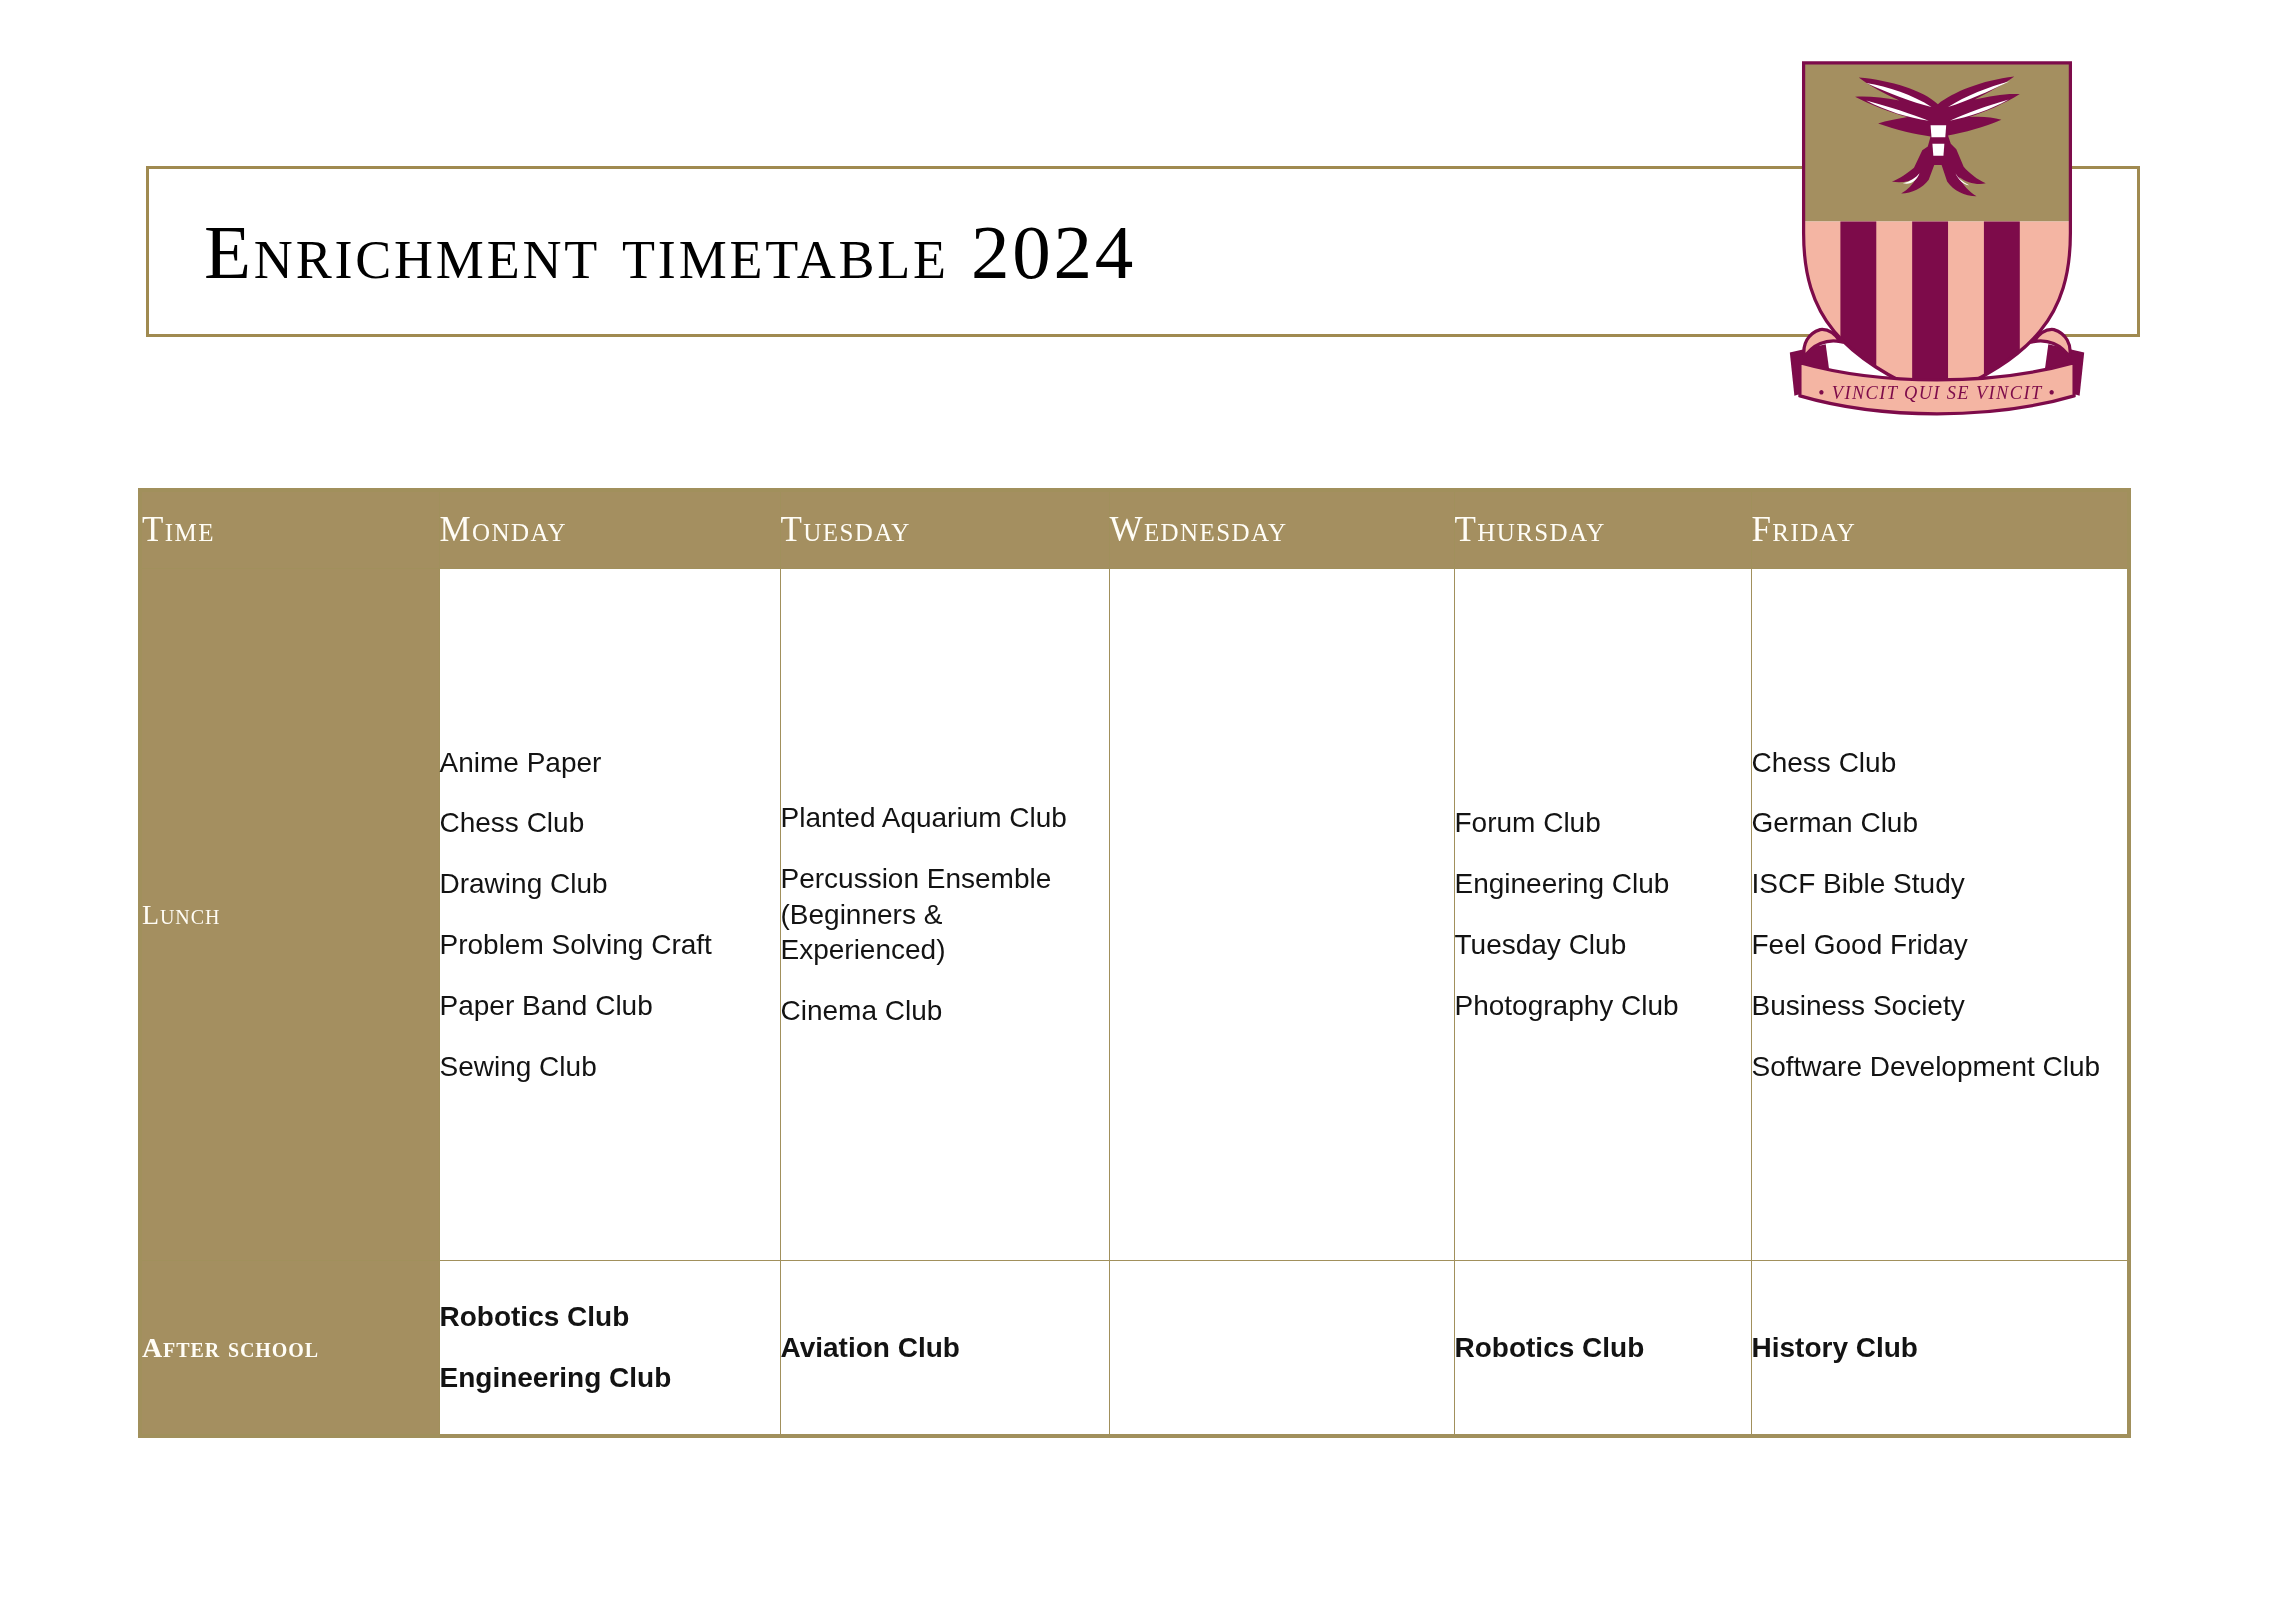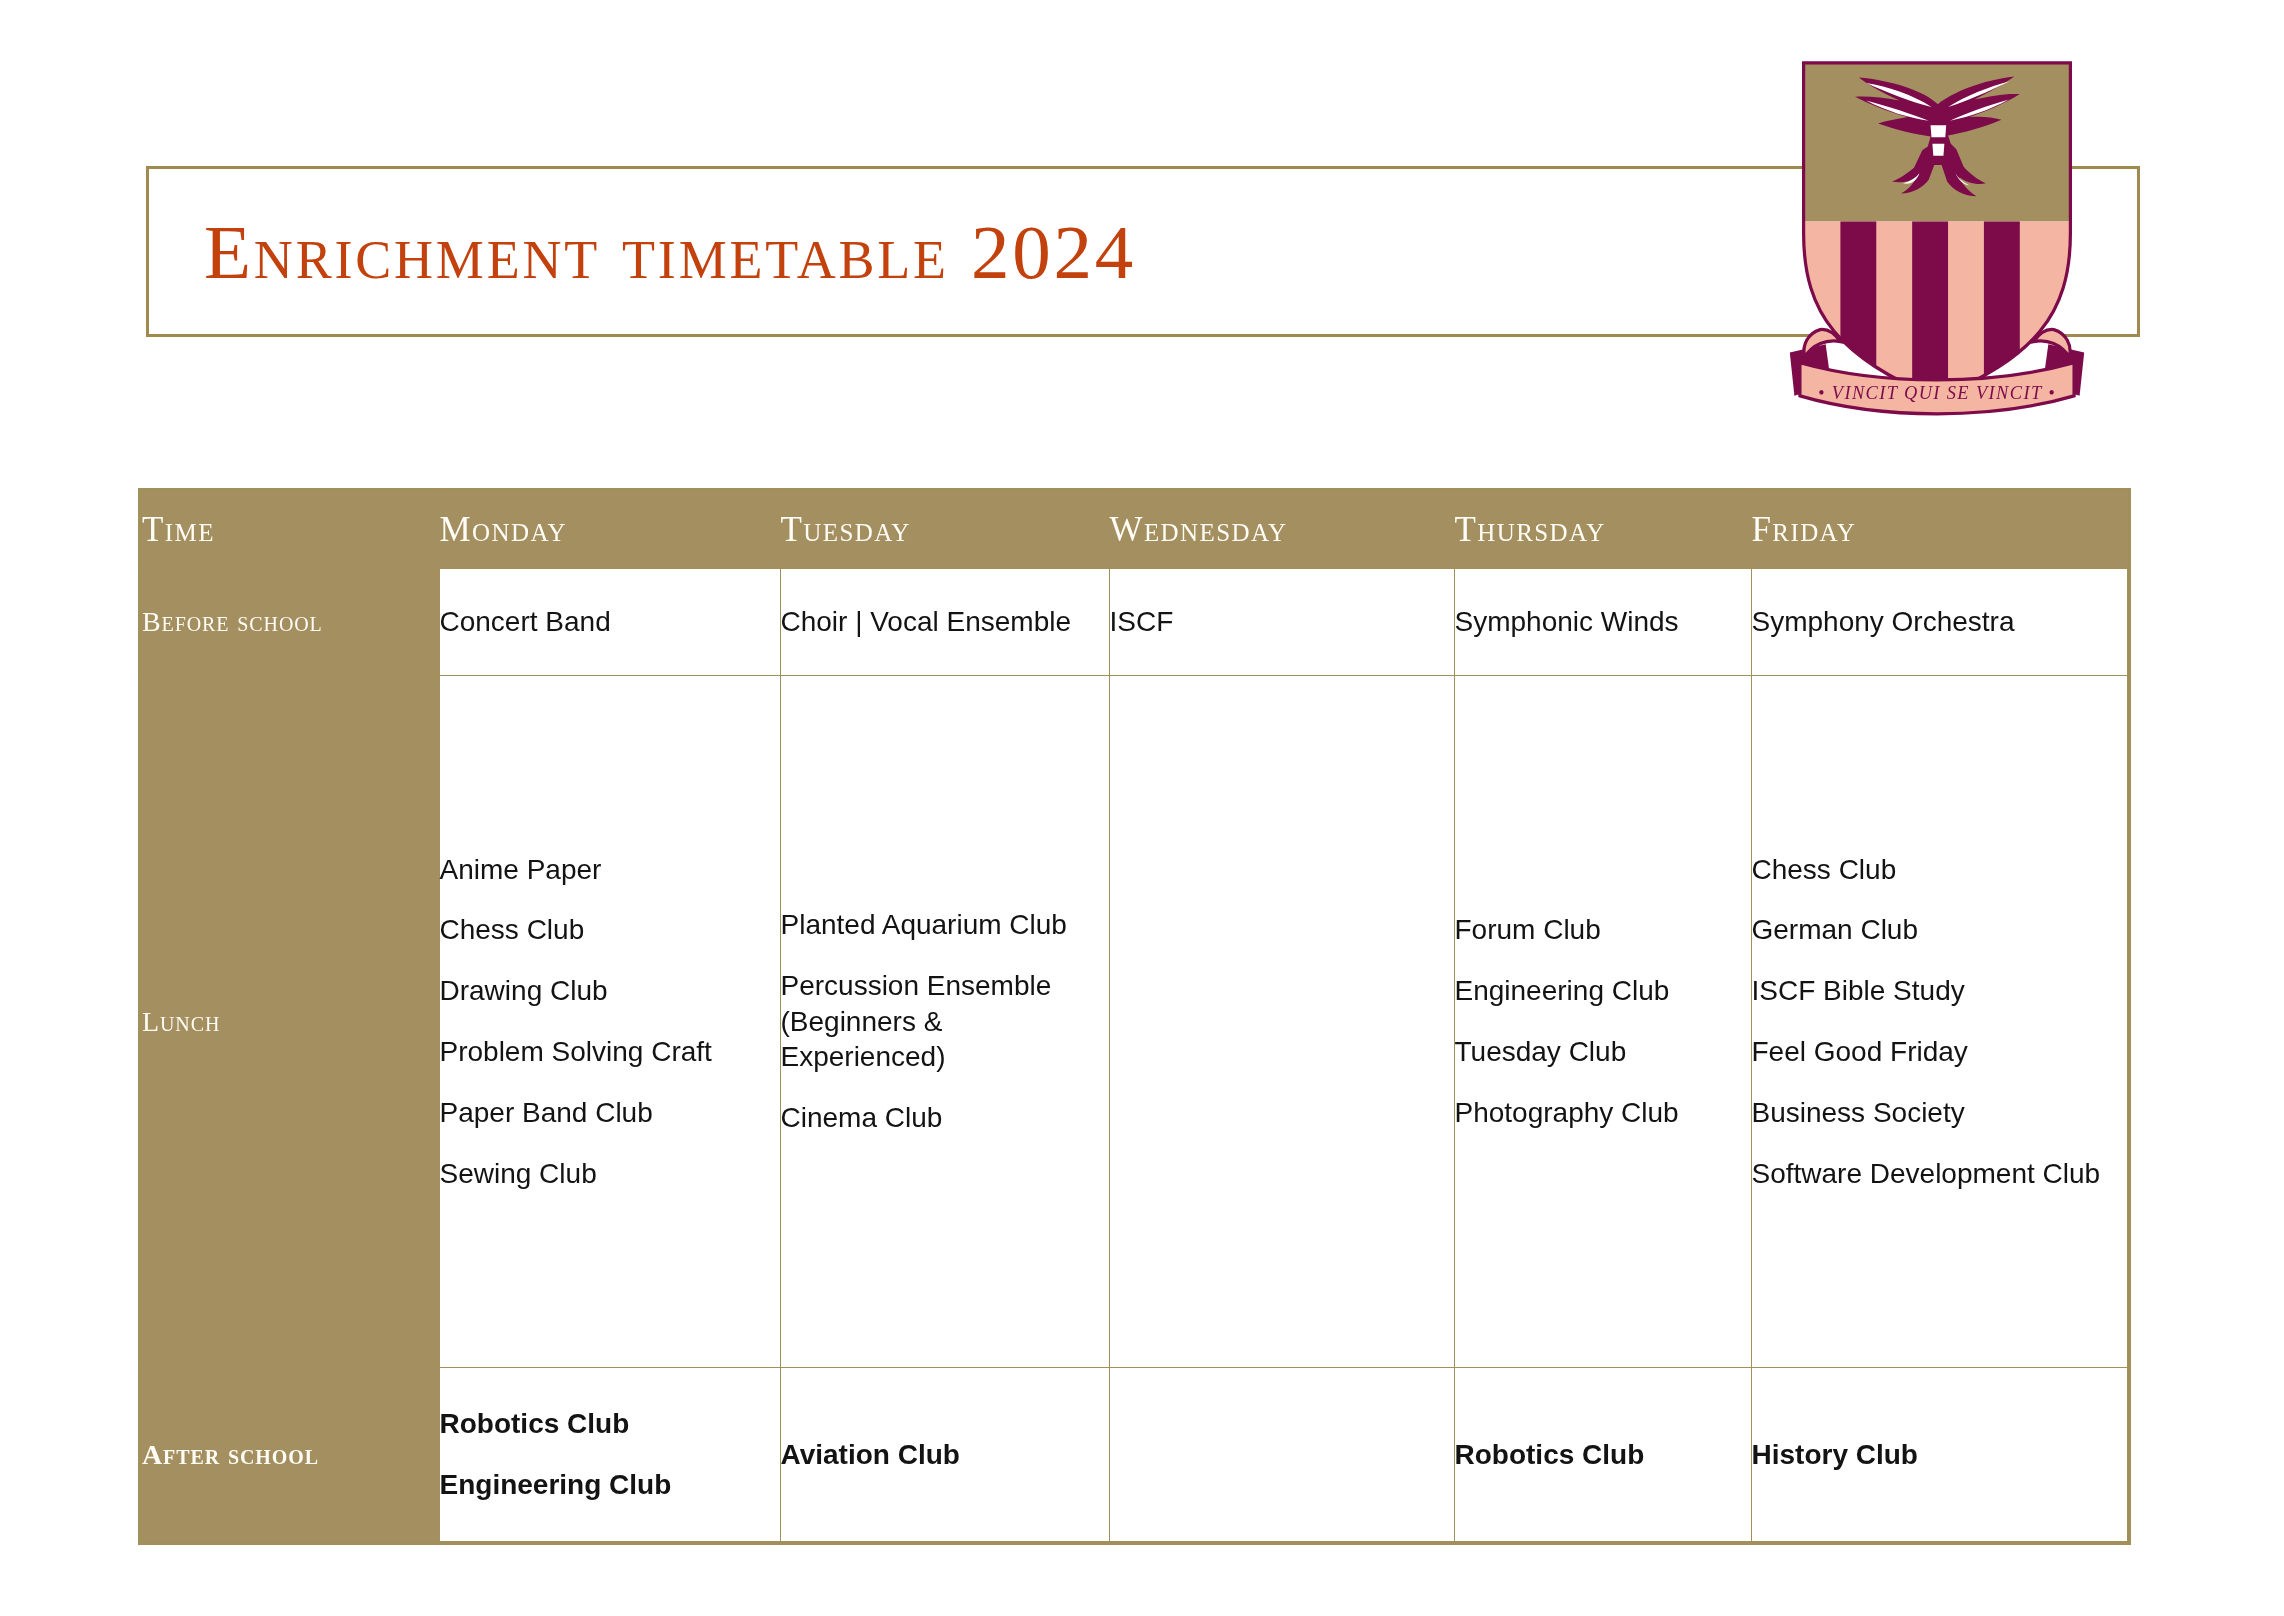--- a/index.html
+++ b/index.html
@@ -35,21 +35,21 @@
   }
 
   #title-text {
     position: absolute;
     left: 55px;
     top: 50%;
     transform: translateY(-50%);
     font-family: "Liberation Serif", "DejaVu Serif", serif;
     font-size: 77px;
     line-height: 1;
-    color: #c2410c;
+    color: #000000;
     font-variant: small-caps;
     letter-spacing: 2.8px;
     white-space: nowrap;
   }
 
   
   #crest {
     position: absolute;
     left: 1776px;
     top: 35px;
@@ -220,38 +220,20 @@
       <th>Time</th>
       <th>Monday</th>
       <th>Tuesday</th>
       <th>Wednesday</th>
       <th>Thursday</th>
       <th>Friday</th>
     </tr>
   </thead>
   <tbody>
 
-    <tr class="row-before">
-      <td class="timecell">Before school</td>
-      <td class="daycell">
-          <span class="entry">Concert Band</span>
-        </td>
-      <td class="daycell">
-          <span class="entry">Choir | Vocal Ensemble</span>
-        </td>
-      <td class="daycell">
-          <span class="entry">ISCF</span>
-        </td>
-      <td class="daycell">
-          <span class="entry">Symphonic Winds</span>
-        </td>
-      <td class="daycell">
-          <span class="entry">Symphony Orchestra</span>
-        </td>
-    </tr>
 
 
     <tr class="row-lunch">
       <td class="timecell">Lunch</td>
       <td class="daycell spaced">
           <span class="entry">Anime Paper</span>
           <span class="entry">Chess Club</span>
           <span class="entry">Drawing Club</span>
           <span class="entry">Problem Solving Craft</span>
           <span class="entry">Paper Band Club</span>

